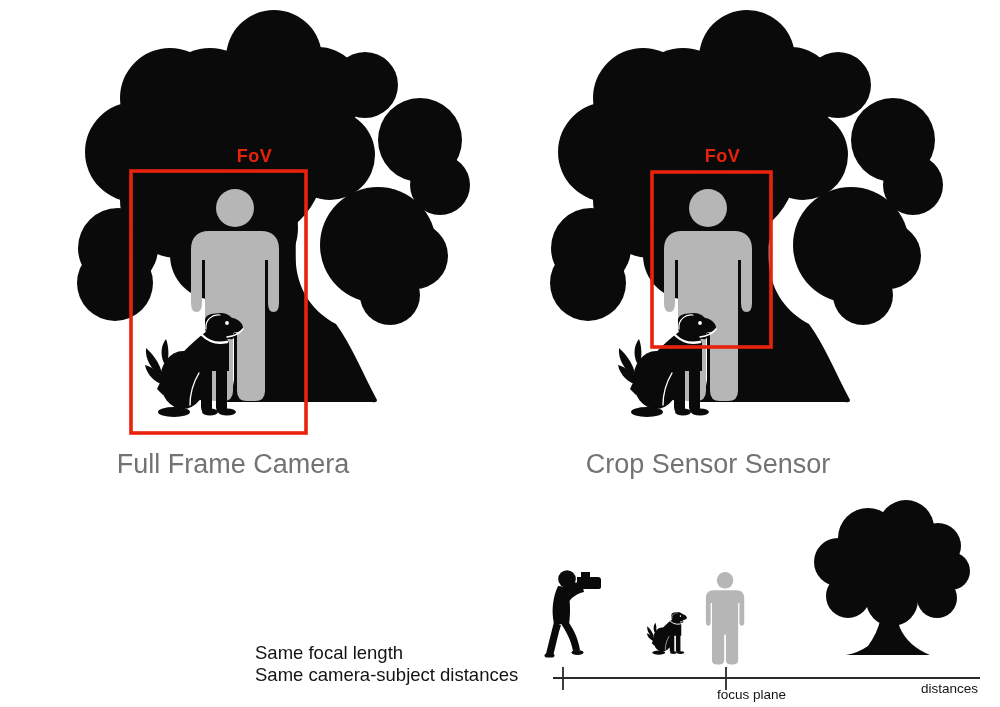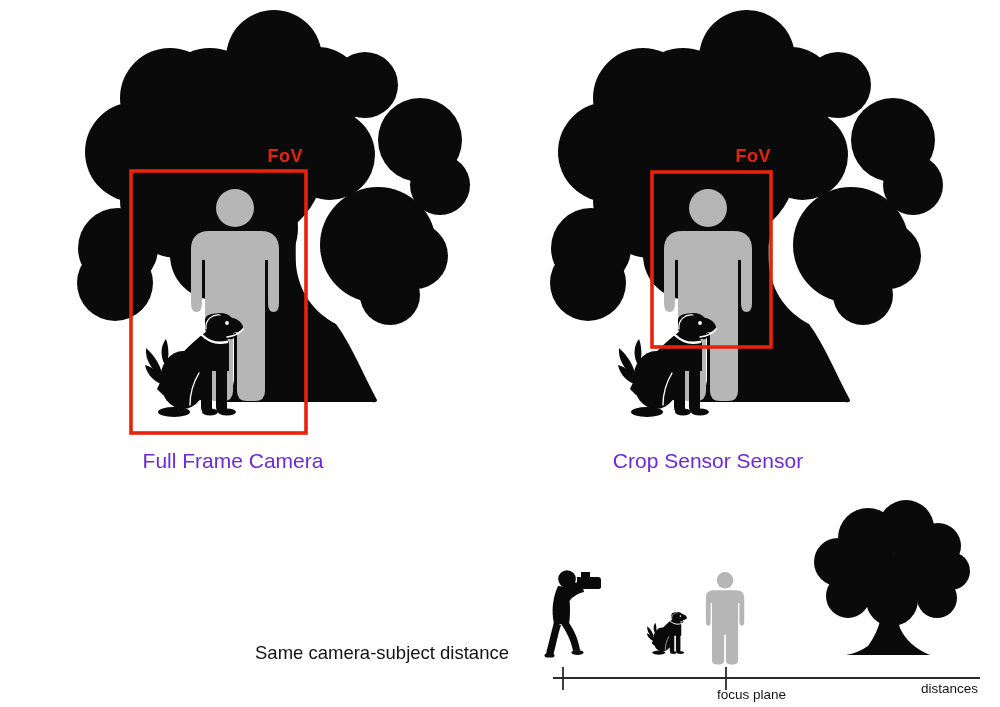--- a/index.html
+++ b/index.html
@@ -8,28 +8,28 @@
     font-family:"Liberation Sans", sans-serif;
   }
   #graphics{position:absolute;left:0;top:0;}
   .ink{fill:var(--ink,#0a0a0a);}
   .figure{fill:var(--figure,#b6b6b6);}
   .white-line{stroke:#ffffff;fill:none;stroke-linecap:round;}
   .fov-rect{fill:none;stroke:var(--fov,#e8220b);stroke-width:3.6px;}
   .axis-line{stroke:var(--axis,#2a2a2a);stroke-width:1.8px;}
   .overlay{position:absolute;color:#161616;}
   .fov-label{
-    position:absolute;top:146px;width:97px;text-align:right;
+    position:absolute;top:146px;width:97px;text-align:center;
     font-size:18px;font-weight:bold;color:var(--fov,#e8220b);letter-spacing:.5px;
   }
   #fov-label-ff{left:206px;}
   #fov-label-cs{left:674px;}
   .caption{
     position:absolute;top:449px;width:260px;text-align:center;
-    font-size:21px;color:#6d28d9;
+    font-size:27px;color:#737373;
   }
   #caption-ff{left:103px;}
   #caption-cs{left:578px;}
   #same-notes{
     position:absolute;left:255px;top:642px;
     font-size:18.5px;line-height:22px;color:#141414;white-space:nowrap;
   }
   #focus-plane-label{
     position:absolute;left:666px;top:687px;width:120px;text-align:right;
     font-size:13.5px;color:#141414;
@@ -155,18 +155,19 @@
     </g>
   </svg>
 
   <div class="fov-label" id="fov-label-ff">FoV</div>
   <div class="fov-label" id="fov-label-cs">FoV</div>
 
   <div class="caption" id="caption-ff">Full Frame Camera</div>
   <div class="caption" id="caption-cs">Crop Sensor Sensor</div>
 
   <div class="overlay" id="same-notes">
-    <div>Same camera-subject distance</div>
+    <div>Same focal length</div>
+    <div>Same camera-subject distances</div>
   </div>
 
   <div class="overlay" id="focus-plane-label">focus plane</div>
   <div class="overlay" id="distances-label">distances</div>
 </div>
 
 </body></html>

